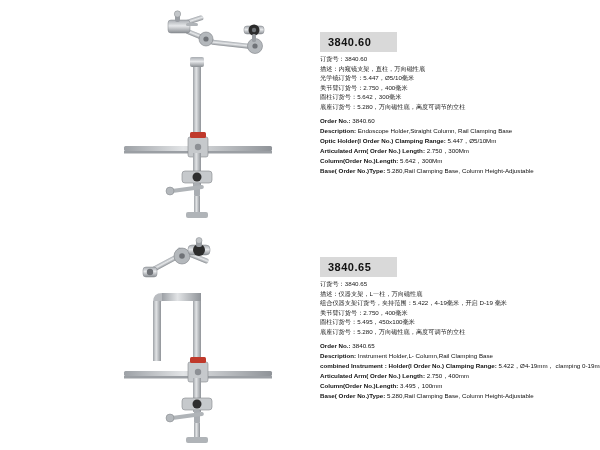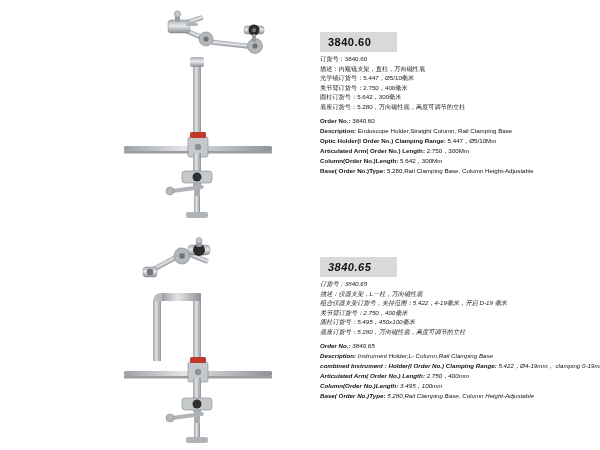--- a/index.html
+++ b/index.html
@@ -18,21 +18,21 @@
     width: 600px;
     height: 450px;
   }
   .product {
     position: absolute;
     left: 0;
     width: 600px;
     height: 225px;
   }
   #product-1 { top: 0; }
-  #product-2 { top: 225px; font-style: italic; }
+  #product-2 { top: 225px; }
 
   
   .figure {
     position: absolute;
     left: 110px;
     top: 0;
     width: 170px;
     height: 225px;
   }
 

